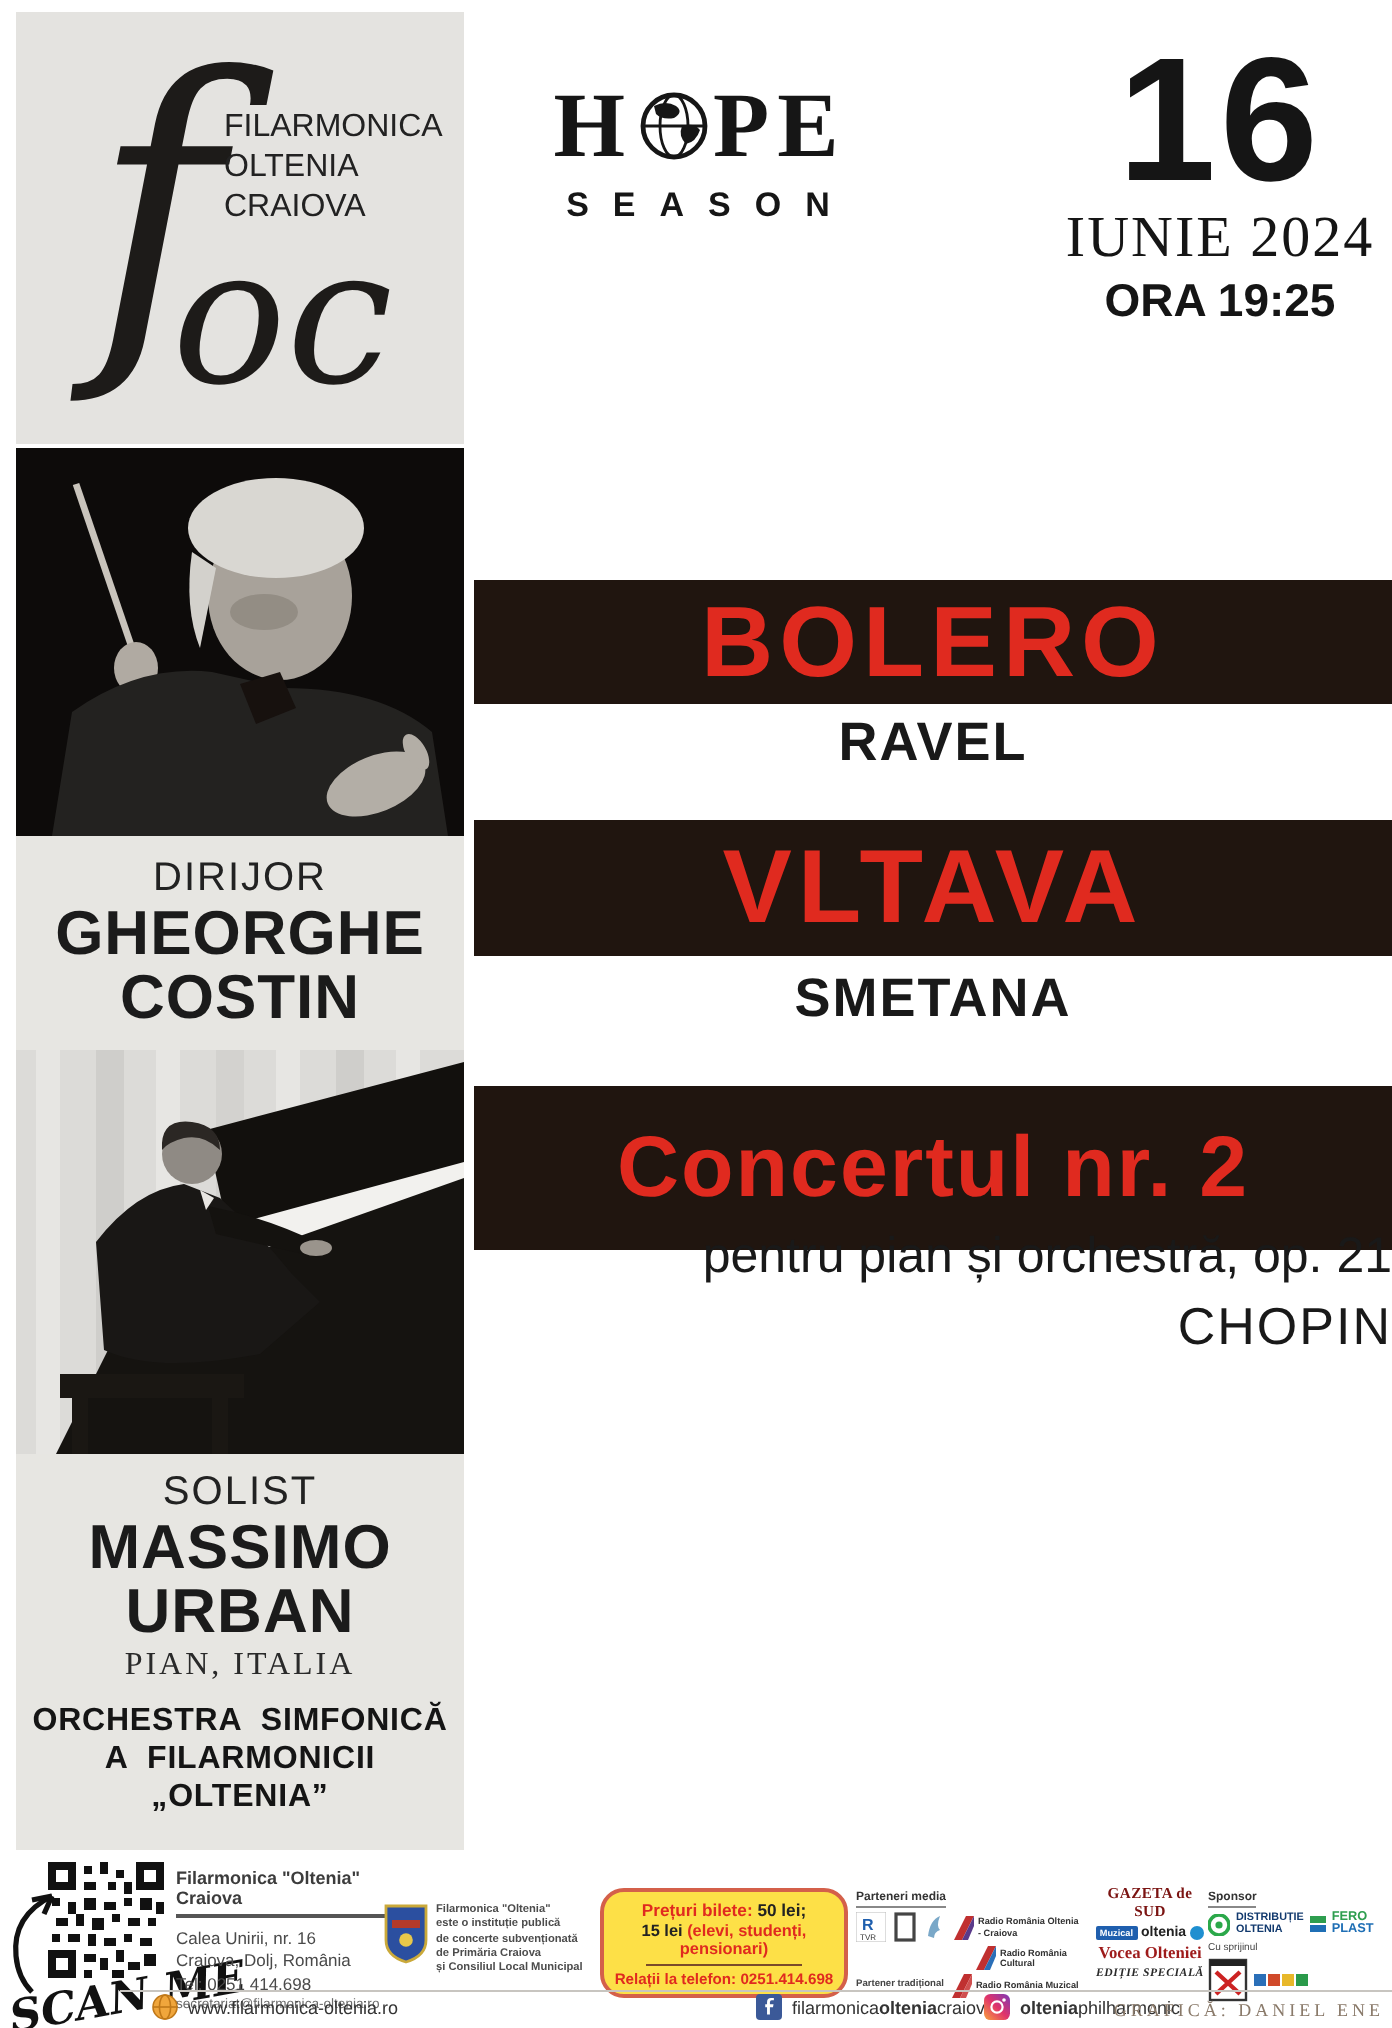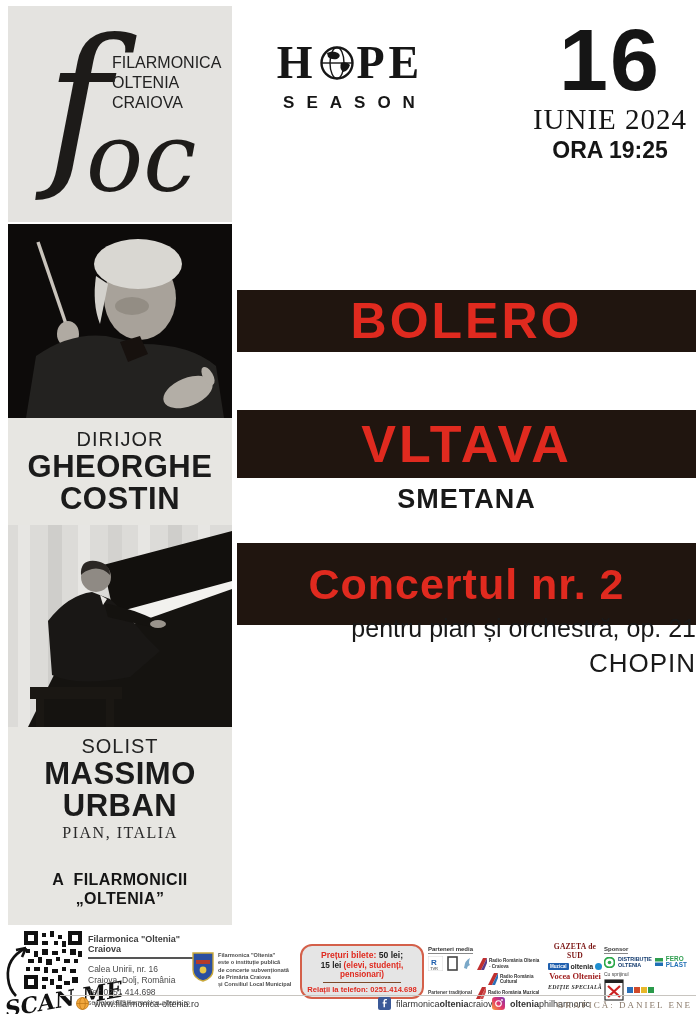--- a/index.html
+++ b/index.html
@@ -49,21 +49,21 @@
   .qr{left:24px;top:931px;width:58px;height:58px;}
   .arrow-svg{left:2px;top:944px;width:28px;height:54px;}
   .scanme{left:4px;top:984px;width:140px;font-family:"DejaVu Serif",serif;font-style:italic;
           font-weight:bold;font-size:22px;transform:rotate(-10deg);color:#111;}
   .contact{left:88px;top:934px;width:112px;color:#4a4a4a;}
   .contact-title{font-size:9px;font-weight:bold;color:#3c3c3c;padding-bottom:3px;border-bottom:2px solid #555;margin-bottom:5px;}
   .contact-line{font-size:8.5px;line-height:1.35;}
   .contact-email{font-size:6.8px;color:#6a6a6a;margin-top:1px;}
   .coat-block{left:192px;top:952px;width:102px;display:flex;gap:4px;align-items:flex-start;}
   .coat-text{font-size:5.6px;line-height:1.3;color:#4c4c4c;font-weight:bold;}
-  .ticket{left:300px;top:944px;width:124px;background:#e5e5e5;border:2px solid #d4604a;border-radius:12px;
+  .ticket{left:300px;top:944px;width:124px;background:#fde047;border:2px solid #d4604a;border-radius:12px;
           text-align:center;padding:4px 3px 3px;box-sizing:border-box;}
   .t-line1{font-size:8.6px;font-weight:bold;}
   .t-red{color:#e02a1f;} .t-dark{color:#222;}
   .t-line2{font-size:8.2px;font-weight:bold;margin-top:1px;}
   .t-sep{width:78px;height:1px;background:#7a4a2a;margin:3px auto 2px;}
   .t-phone{font-size:7.6px;font-weight:bold;color:#e02a1f;}
 
   .partners{left:428px;top:937px;width:124px;}
   .mini-label{font-size:6px;font-weight:bold;color:#333;border-bottom:1px solid #888;display:inline-block;padding-bottom:1px;margin-bottom:2px;}
   .p-row{display:flex;align-items:center;gap:4px;margin-bottom:2px;}
@@ -151,20 +151,21 @@
 
   <div class="abs person-block conductor-block">
     <div class="role">DIRIJOR</div>
     <div class="person-name">GHEORGHE</div>
     <div class="person-name">COSTIN</div>
   </div>
 
   <div class="abs banner b1">
     <span class="banner-title">BOLERO</span>
   </div>
+  <div class="abs composer c1">RAVEL</div>
 
   <div class="abs banner b2">
     <span class="banner-title">VLTAVA</span>
   </div>
   <div class="abs composer c2">SMETANA</div>
 
   <div class="abs banner b3">
     <span class="banner-title">Concertul nr. 2</span>
   </div>
   <div class="abs piece-sub">
@@ -194,20 +195,21 @@
     <rect x="28" y="174" width="8" height="28" fill="#1a1713"></rect>
       <rect x="98" y="174" width="8" height="28" fill="#1a1713"></rect>
   </svg>
 
   <div class="abs person-block soloist-block">
     <div class="role" style="margin-top:8px;">SOLIST</div>
     <div class="person-name">MASSIMO</div>
     <div class="person-name">URBAN</div>
     <div class="origin">PIAN, ITALIA</div>
     <div style="flex:1;"></div>
+    <div class="orch">ORCHESTRA SIMFONICĂ</div>
     <div class="orch" style="margin-bottom:16px;">A FILARMONICII „OLTENIA”</div>
   </div>
 
   <svg class="abs qr" viewBox="0 0 29 29">
     <rect width="29" height="29" fill="#fff"></rect>
     <g fill="#111">
       <rect x="0" y="0" width="7" height="7"></rect>
         <rect x="22" y="0" width="7" height="7"></rect>
         <rect x="0" y="22" width="7" height="7"></rect>
       <rect x="2" y="2" width="3" height="3" fill="#fff"></rect>

